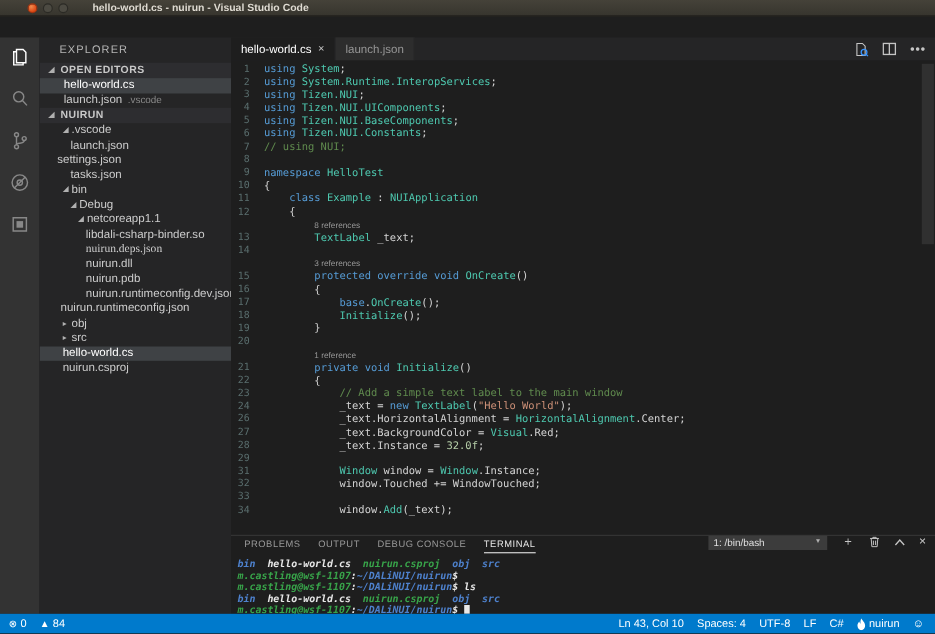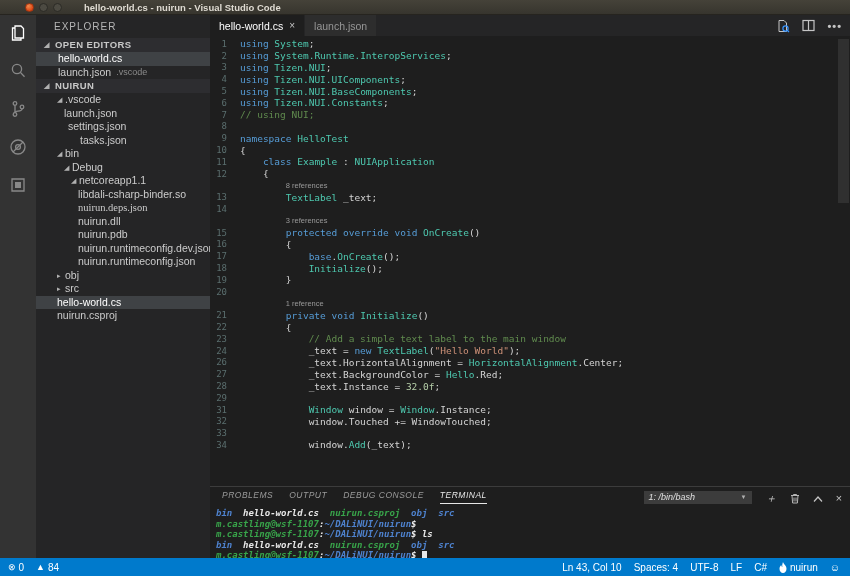--- a/index.html
+++ b/index.html
@@ -9,21 +9,21 @@
 
   
   .titlebar { height:15px; background:linear-gradient(#454239,#37352e); display:flex; align-items:center;
               flex:none; border-bottom:1px solid #26241f;padding-left:19px; }
   .tb-btns { display:flex; gap:5px; margin-left:6px; }
   .tb-btn { width:9px; height:9px; border-radius:50%; background:#4c4a42; border:1px solid #2b2a25; cursor:default; }
   .tb-btn.close { background:radial-gradient(circle at 35% 30%, #f08b4e, #dd4814 70%); border-color:#a33410; }
   .tb-title { color:#dfdbd2; font-size:9.5px; font-weight:bold; margin-left:22px; white-space:nowrap; }
 
   
-  .main { flex:1; display:flex; min-height:0; }
+  .main { flex:1; display:flex; min-height:0;margin-top:19px; }
 
   
   .activitybar { width:36px; background:#333333; flex:none; display:flex; flex-direction:column; align-items:center; padding-top:6px; gap:14px; }
   .ab-item { width:24px; height:24px; display:flex; align-items:center; justify-content:center; opacity:.55; }
   .ab-item.active { opacity:1; }
   .ab-item svg { stroke:#cfcfcf; fill:none; stroke-width:1.3; }
   .ab-item.active svg { stroke:#ffffff; }
 
   
   .sidebar { width:174px; background:#252526; flex:none; color:#cccccc; overflow:hidden; }
@@ -53,21 +53,21 @@
   .code-row { height:11.8px; display:flex; align-items:center; white-space:pre; }
   .gutter { width:30px; flex:none; text-align:right; padding-right:13px; color:#5a6e6e; font-size:9px; }
   .seg { white-space:pre; }
   .p { color:#d4d4d4; } .k { color:#569cd6; } .t { color:#4ec9b0; }
   .s { color:#ce9178; } .c { color:#608b4e; } .n { color:#b5cea8; }
   .lens-text { font-family:"Liberation Sans", sans-serif; font-size:7.5px; color:#999999; }
   .vscroll { position:absolute; right:1px; top:3px; width:11px; height:164px; background:#404040; opacity:.55; }
 
   
   .panel { height:72px; flex:none; background:#1e1e1e; border-top:1px solid #3c3c3c; display:flex; flex-direction:column; }
-  .panel-header { height:17px; flex:none; display:flex; align-items:flex-end; padding:0 8px 0 12px;font-style:italic; }
+  .panel-header { height:17px; flex:none; display:flex; align-items:flex-start; padding:0 8px 0 12px; }
   .panel-tabs { display:flex; gap:16px; flex:1; }
   .ptab { font-size:8.5px; letter-spacing:.5px; color:#9a9a9a; line-height:15px; border-bottom:1px solid transparent; }
   .ptab.active { color:#e7e7e7; border-bottom-color:#e7e7e7; }
   .shell-select { background:#3c3c3c; color:#e0e0e0; font-size:9px; height:13px; line-height:13px;
                   width:108px; padding:0 5px; display:flex; justify-content:space-between; align-items:center; margin-right:14px; }
   .shell-select .caret { font-size:6px; color:#b0b0b0; }
   .panel-actions { display:flex; gap:13px; align-items:center; }
   .pa-icon { color:#c5c5c5; font-size:11px; line-height:11px; display:flex; align-items:center; }
   .terminal { flex:1; padding:4px 0 0 6px; font-family:"DejaVu Sans Mono", monospace; font-weight:bold; font-size:9px; overflow:hidden;font-style:italic; }
   .trow { height:10.5px; line-height:10.5px; white-space:pre; }
@@ -155,24 +155,24 @@
         <span>NUIRUN</span>
       </div>
       <div id="tree">
           <div class="srow" style="padding-left: 21px;">
             <span class="twisty">◢</span>
             <span>.vscode</span>
           </div>
           <div class="srow" style="padding-left: 28px;">
             <span>launch.json</span>
           </div>
-          <div class="srow" style="padding-left: 32px;">
+          <div class="srow" style="padding-left: 16px;">
             <span>settings.json</span>
           </div>
-          <div class="srow" style="padding-left: 44px;">
+          <div class="srow" style="padding-left: 28px;">
             <span>tasks.json</span>
           </div>
           <div class="srow" style="padding-left: 21px;">
             <span class="twisty">◢</span>
             <span>bin</span>
           </div>
           <div class="srow" style="padding-left: 28px;">
             <span class="twisty">◢</span>
             <span>Debug</span>
           </div>
@@ -188,21 +188,21 @@
           </div>
           <div class="srow" style="padding-left: 42px;">
             <span>nuirun.dll</span>
           </div>
           <div class="srow" style="padding-left: 42px;">
             <span>nuirun.pdb</span>
           </div>
           <div class="srow" style="padding-left: 42px;">
             <span>nuirun.runtimeconfig.dev.json</span>
           </div>
-          <div class="srow" style="padding-left: 42px;">
+          <div class="srow" style="padding-left: 19px;">
             <span>nuirun.runtimeconfig.json</span>
           </div>
           <div class="srow" style="padding-left: 21px;">
             <span class="twisty">▸</span>
             <span>obj</span>
           </div>
           <div class="srow" style="padding-left: 21px;">
             <span class="twisty">▸</span>
             <span>src</span>
           </div>
@@ -265,21 +265,21 @@
             <div class="code-row"><span class="gutter">17</span><span class="seg p">            </span><span class="seg k">base</span><span class="seg p">.</span><span class="seg t">OnCreate</span><span class="seg p">();</span></div>
             <div class="code-row"><span class="gutter">18</span><span class="seg p">            </span><span class="seg t">Initialize</span><span class="seg p">();</span></div>
             <div class="code-row"><span class="gutter">19</span><span class="seg p">        }</span></div>
             <div class="code-row"><span class="gutter">20</span></div>
             <div class="code-row"><span class="gutter"></span><span class="seg p">        </span><span class="lens-text">1 reference</span></div>
             <div class="code-row"><span class="gutter">21</span><span class="seg p">        </span><span class="seg k">private</span><span class="seg p"> </span><span class="seg k">void</span><span class="seg p"> </span><span class="seg t">Initialize</span><span class="seg p">()</span></div>
             <div class="code-row"><span class="gutter">22</span><span class="seg p">        {</span></div>
             <div class="code-row"><span class="gutter">23</span><span class="seg c">            // Add a simple text label to the main window</span></div>
             <div class="code-row"><span class="gutter">24</span><span class="seg p">            _text = </span><span class="seg k">new</span><span class="seg p"> </span><span class="seg t">TextLabel</span><span class="seg p">(</span><span class="seg s">"Hello World"</span><span class="seg p">);</span></div>
             <div class="code-row"><span class="gutter">26</span><span class="seg p">            _text.HorizontalAlignment = </span><span class="seg t">HorizontalAlignment</span><span class="seg p">.Center;</span></div>
-            <div class="code-row"><span class="gutter">27</span><span class="seg p">            _text.BackgroundColor = </span><span class="seg t">Hello</span><span class="seg p">.Red;</span></div>
+            <div class="code-row"><span class="gutter">27</span><span class="seg p">            _text.BackgroundColor = </span><span class="seg t">Visual</span><span class="seg p">.Red;</span></div>
             <div class="code-row"><span class="gutter">28</span><span class="seg p">            _text.Instance = </span><span class="seg n">32.0f</span><span class="seg p">;</span></div>
             <div class="code-row"><span class="gutter">29</span></div>
             <div class="code-row"><span class="gutter">31</span><span class="seg p">            </span><span class="seg t">Window</span><span class="seg p"> window = </span><span class="seg t">Window</span><span class="seg p">.Instance;</span></div>
             <div class="code-row"><span class="gutter">32</span><span class="seg p">            window.Touched += WindowTouched;</span></div>
             <div class="code-row"><span class="gutter">33</span></div>
             <div class="code-row"><span class="gutter">34</span><span class="seg p">            window.</span><span class="seg t">Add</span><span class="seg p">(_text);</span></div>
           </div>
         <div class="vscroll"></div>
       </div>
 

